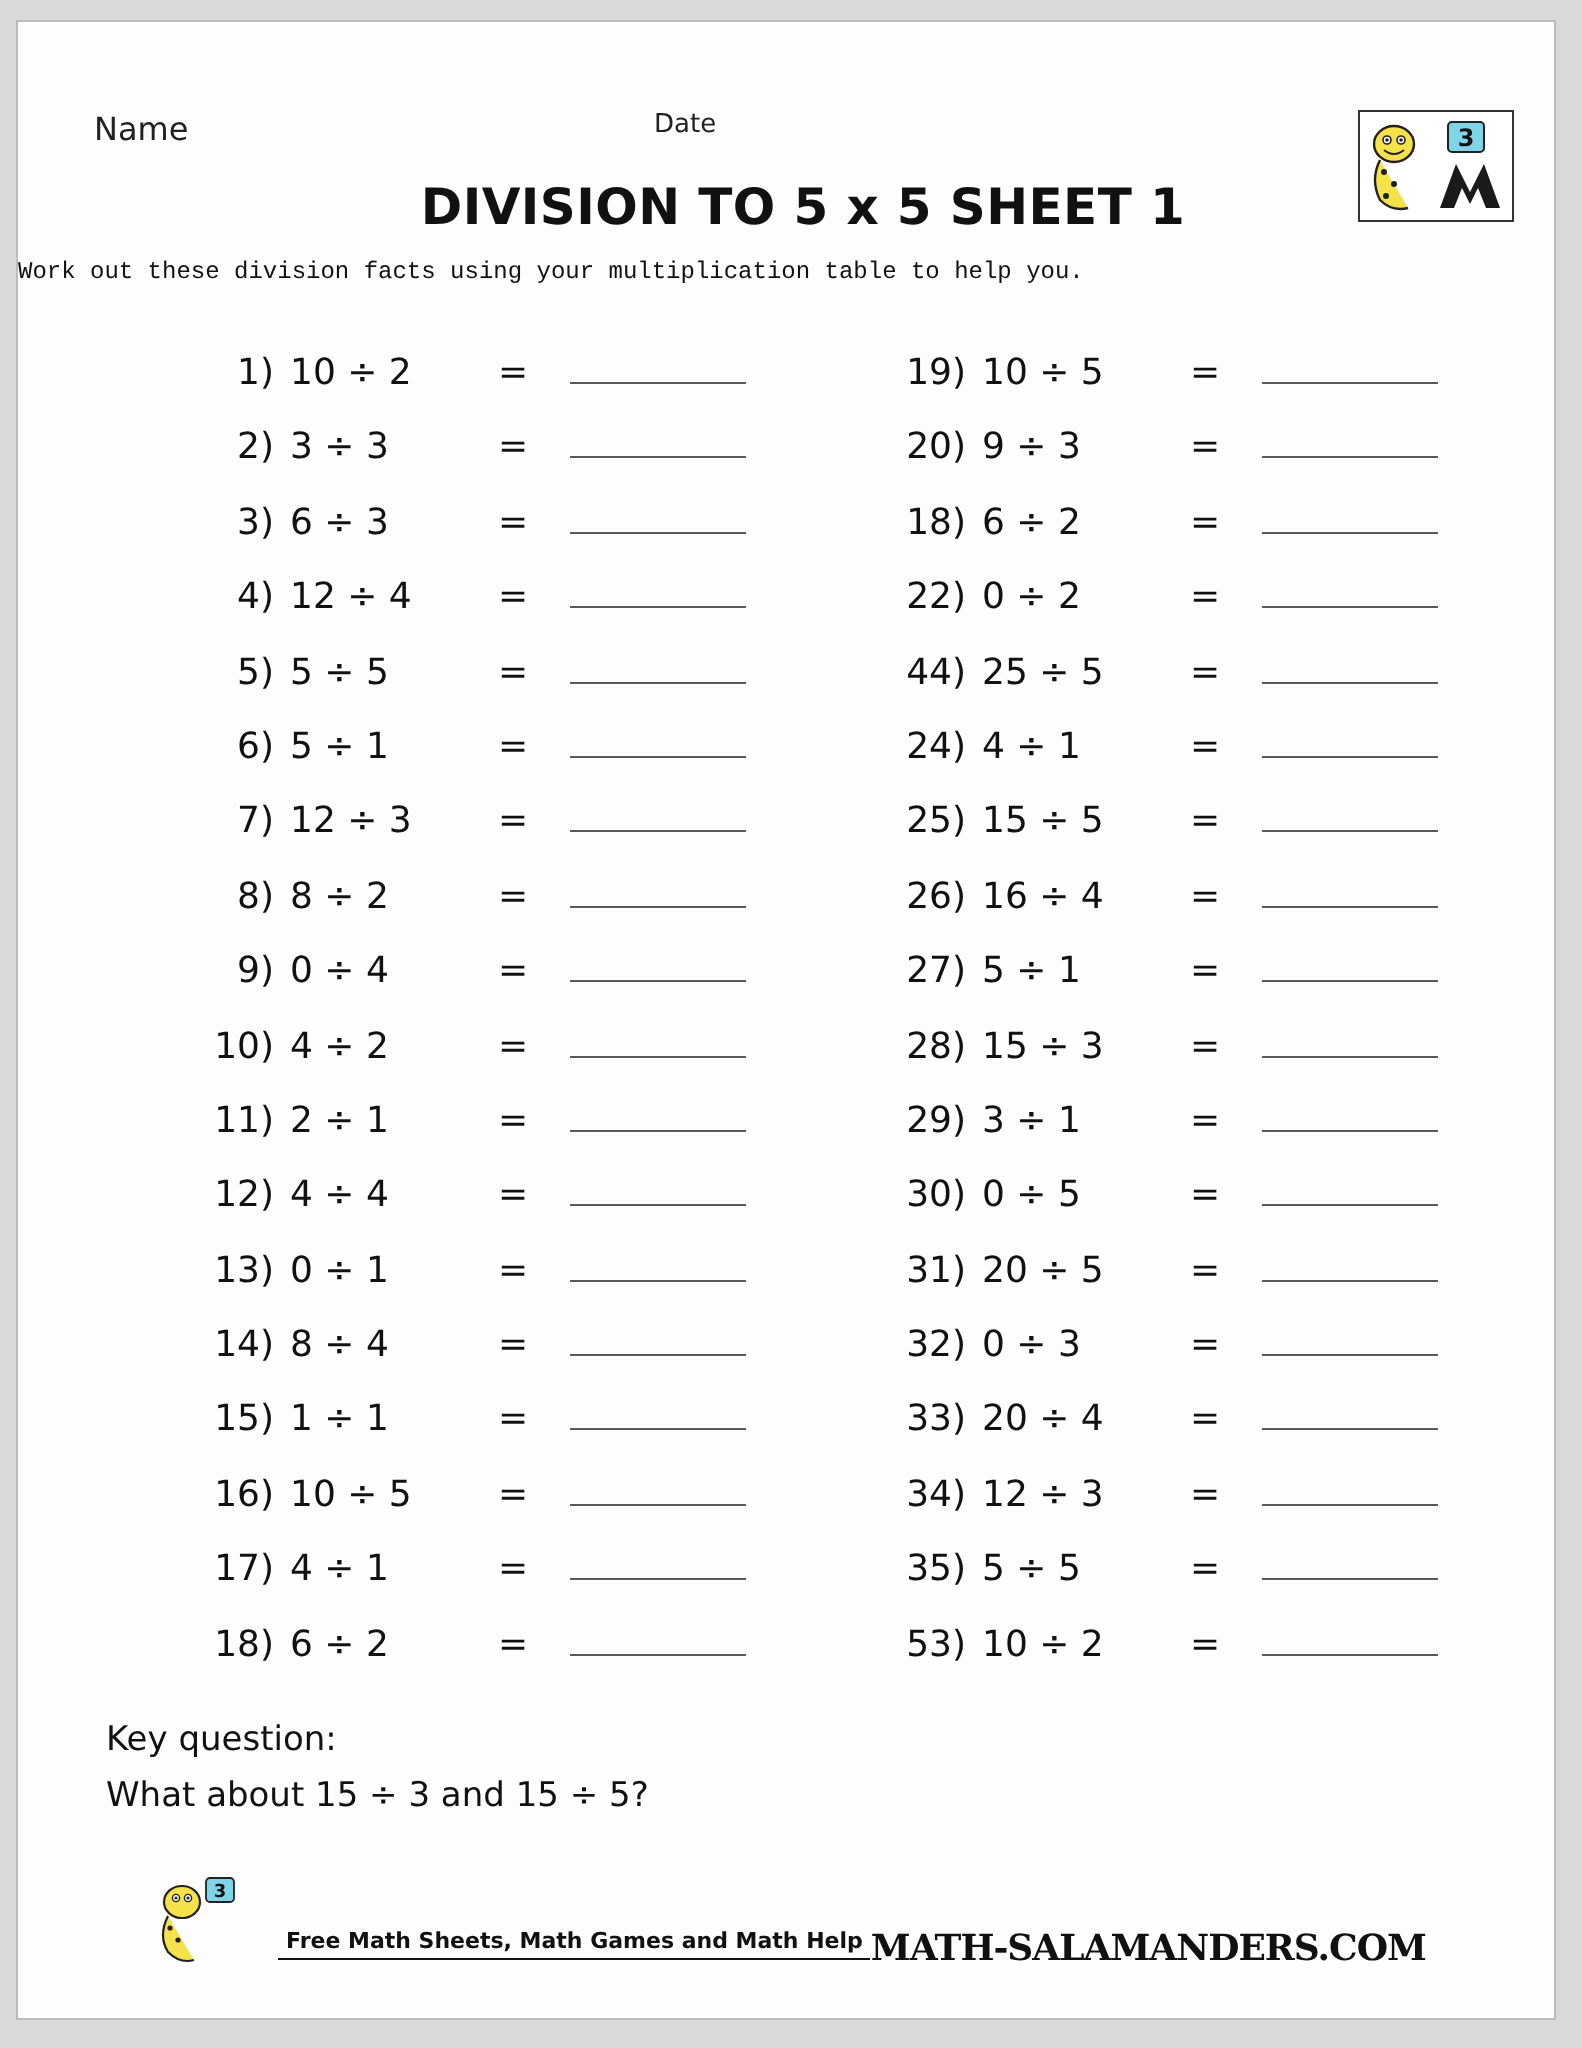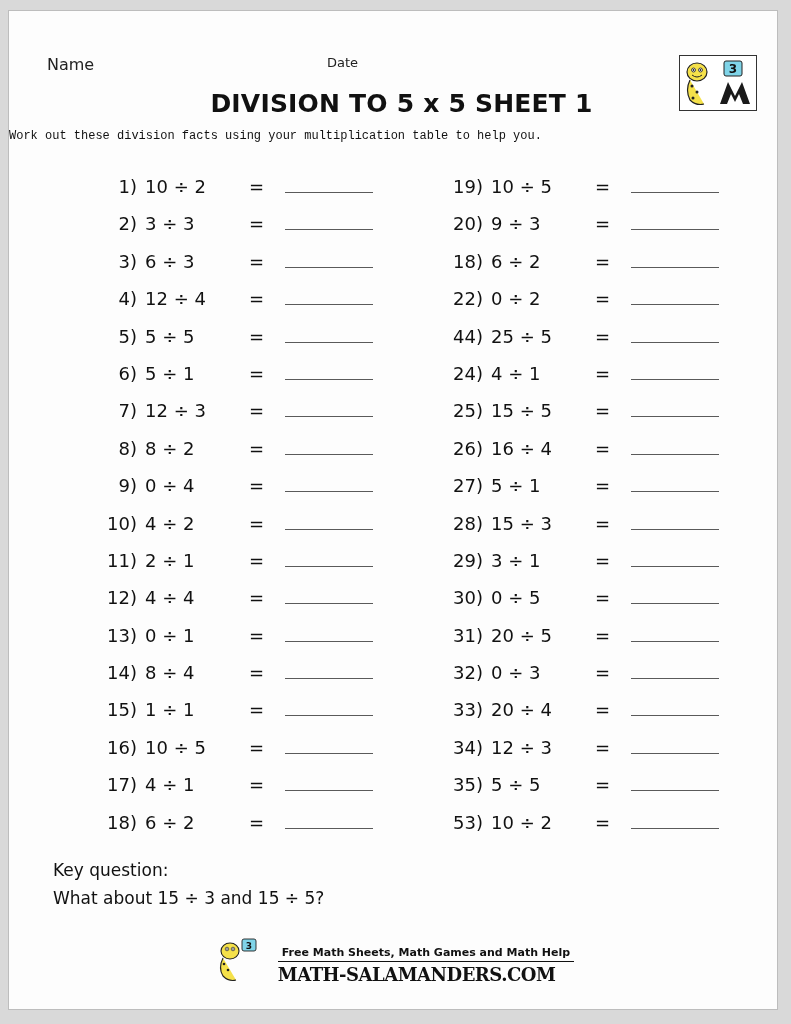--- a/index.html
+++ b/index.html
@@ -139,21 +139,20 @@
     display: flex;
     align-items: flex-end;
   }
   .footer-logo {
     width: 62px;
     height: 48px;
     margin-right: 4px;
   }
   .footer-text {
     display: flex;
-    flex-direction: column;
     align-items: flex-start;
   }
   .footer-tag {
     font-size: 11px;
     font-weight: bold;
     color: #111;
     border-bottom: 1px solid #111;
     padding: 0 4px 2px 4px;
     margin-bottom: 2px;
   }

